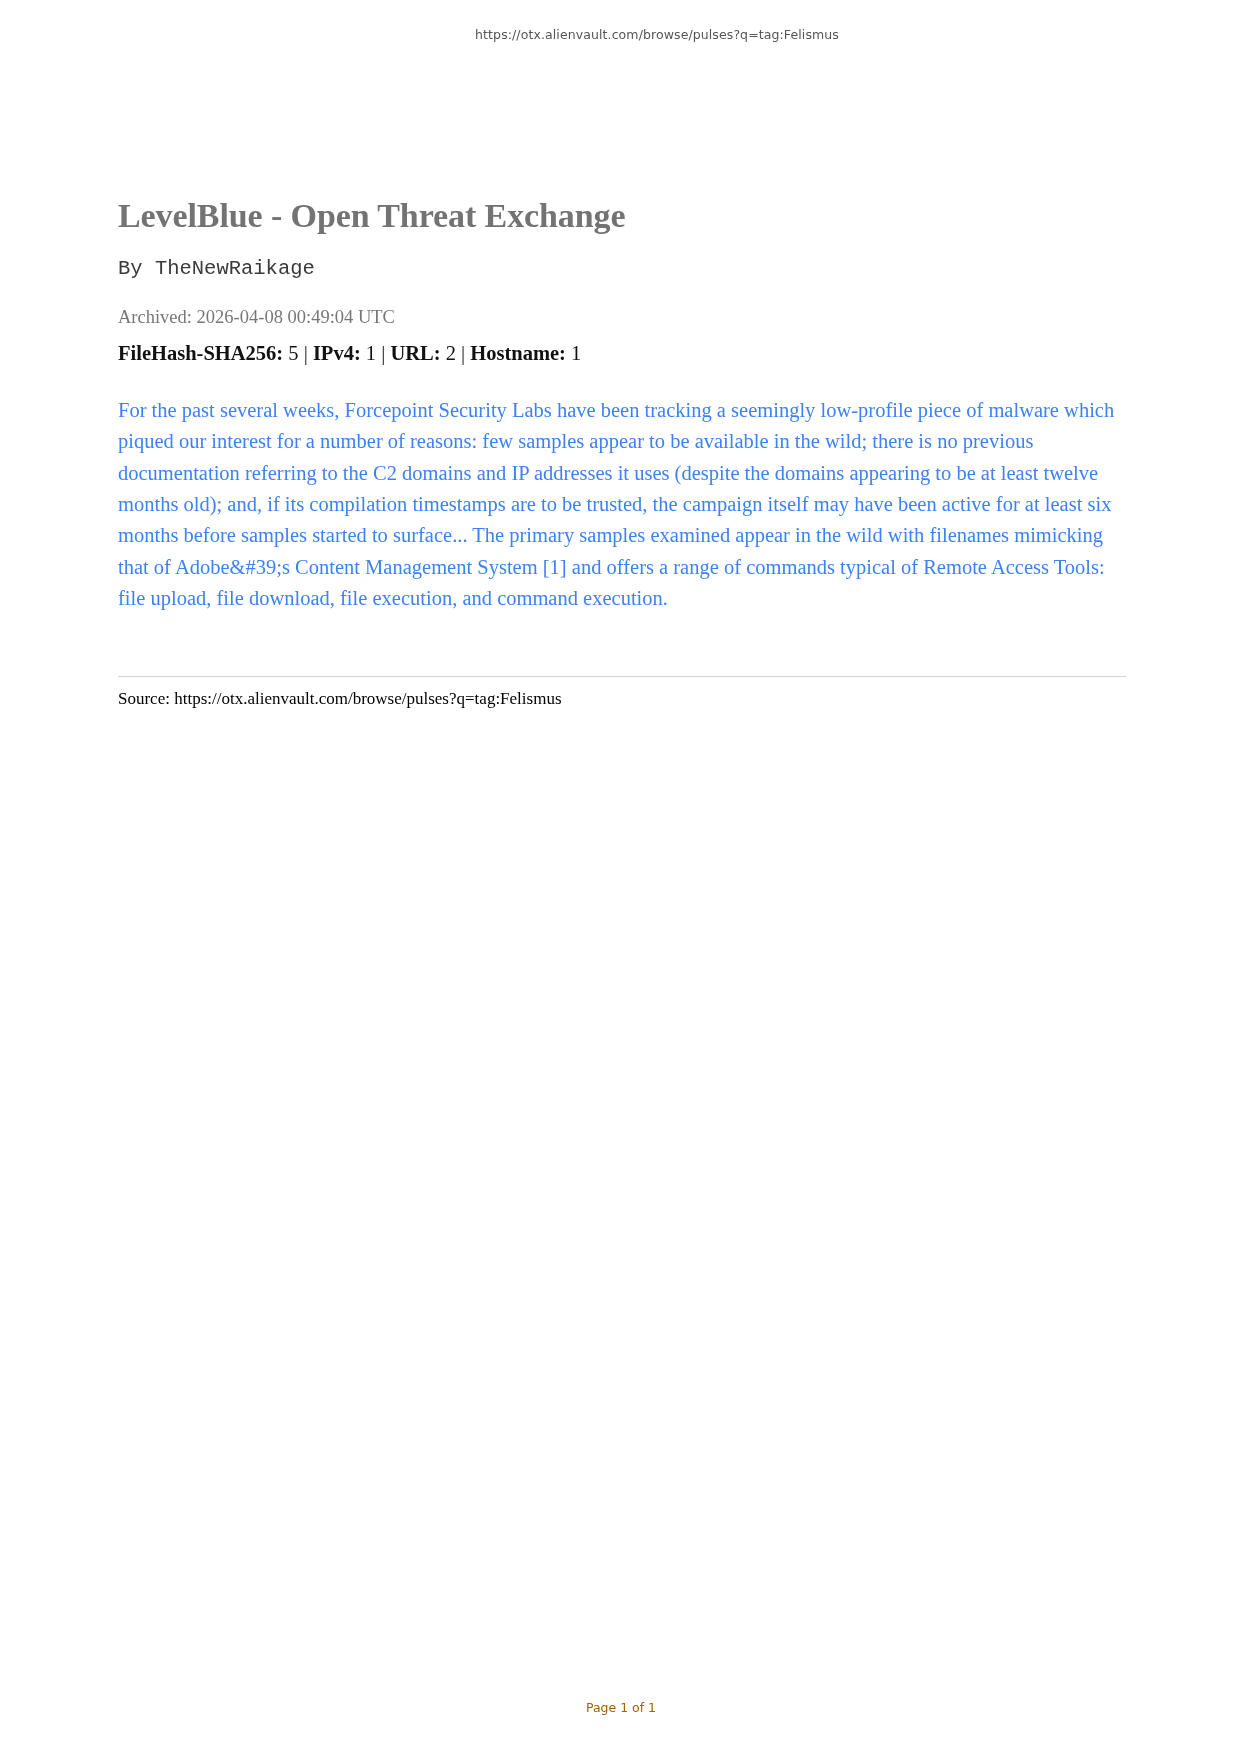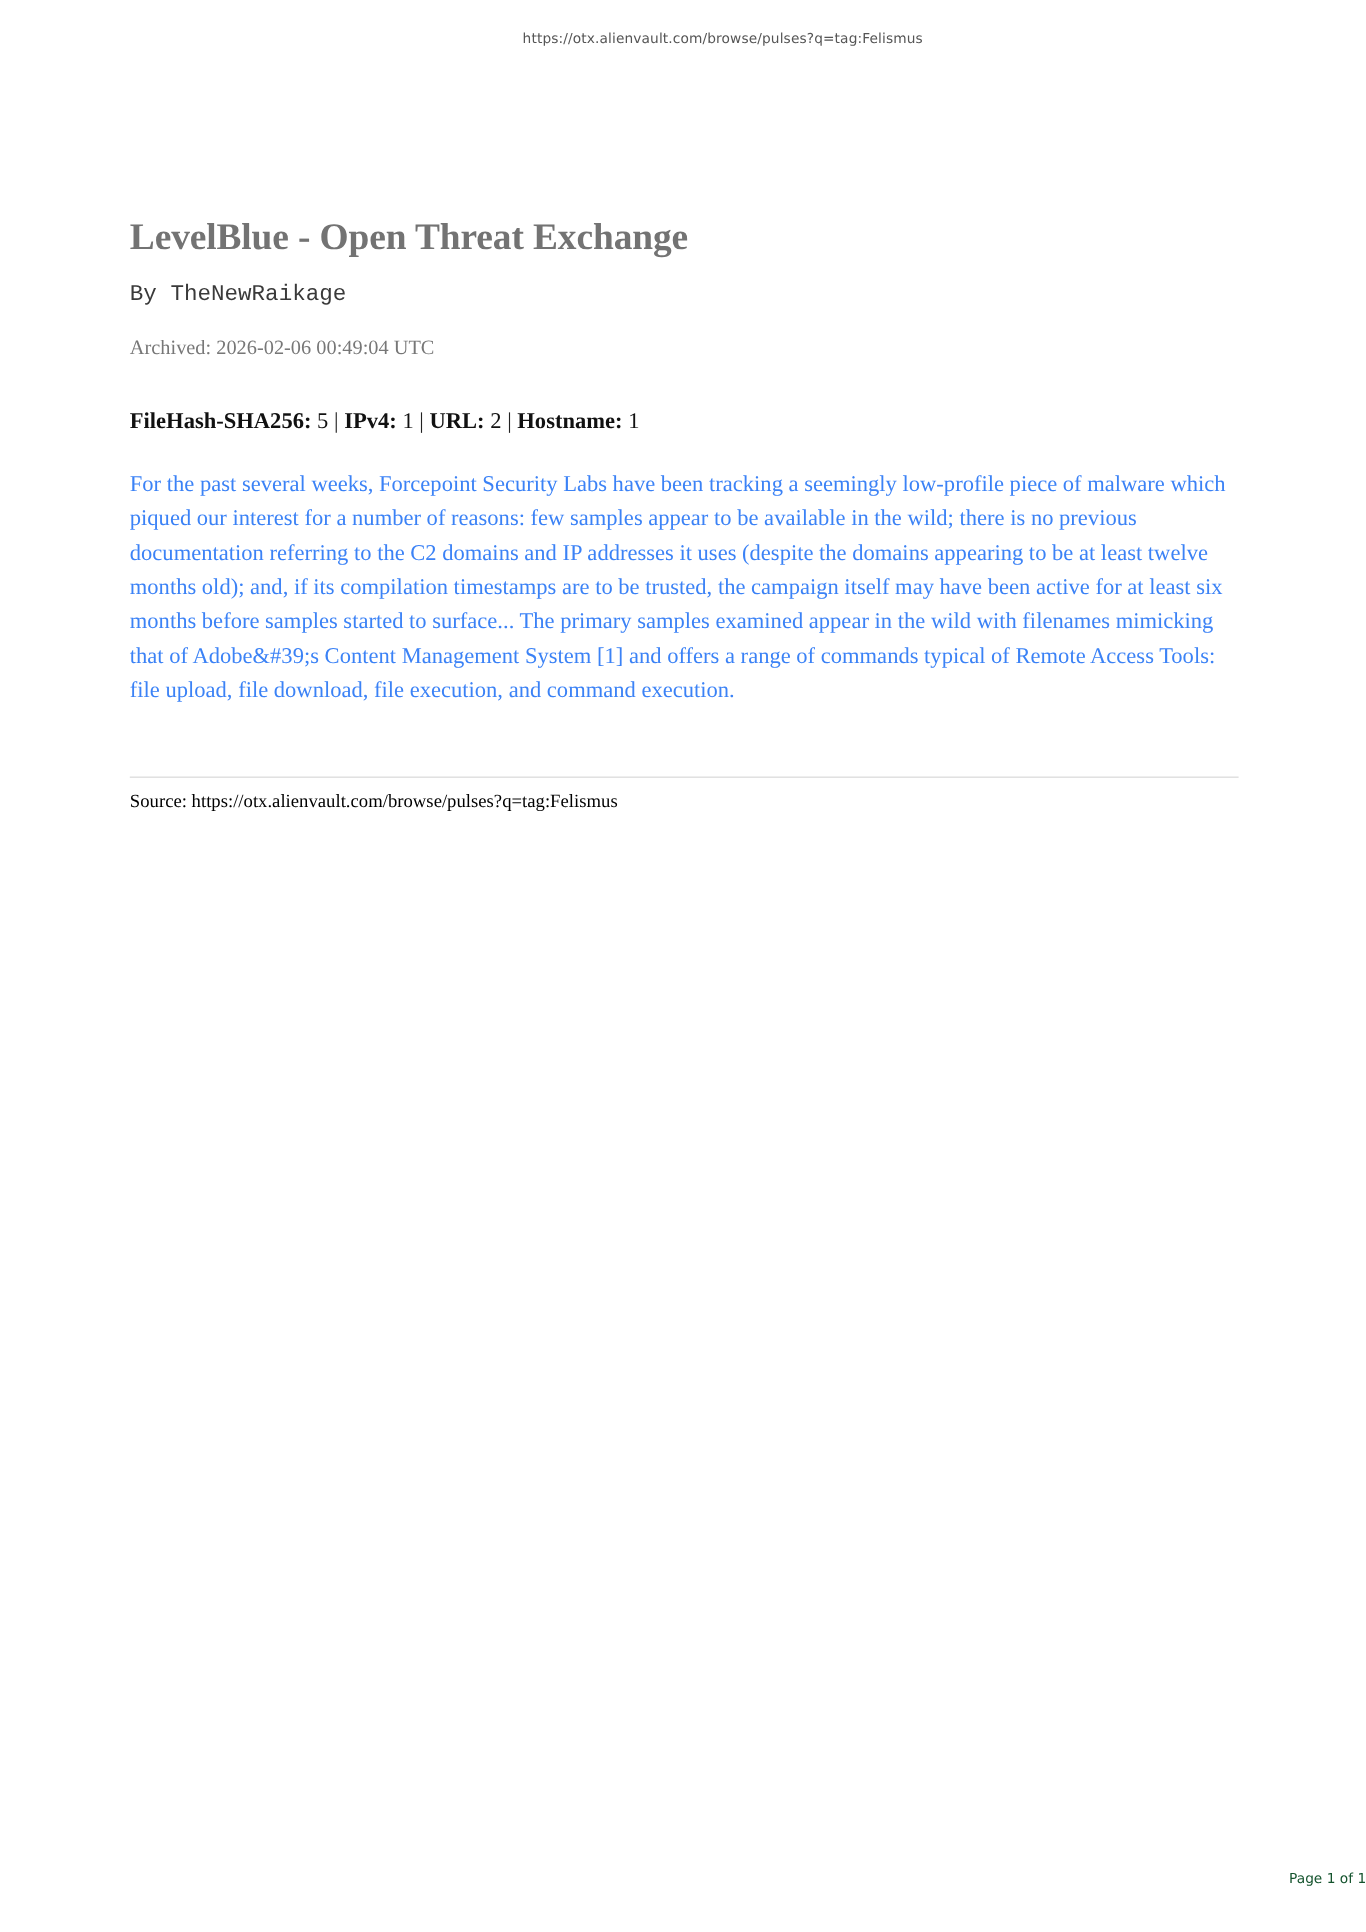--- a/index.html
+++ b/index.html
@@ -52,21 +52,21 @@
     font-size: 20.5px;
     color: #3a3a3a;
     font-family: Liberation Mono, monospace;
   }
   .archived {
     margin-top: 27px;
     font-size: 18.5px;
     color: #777777;
   }
   .counts {
-    margin-top: 44px;
+    margin-top: 14px;
     font-size: 20.5px;
     color: #111111;
   }
   .counts b {
     font-weight: bold;
   }
   .counts .sep {
     color: #222222;
   }
   .body-text {
@@ -85,40 +85,40 @@
   .source {
     margin-top: 12px;
     font-size: 17px;
     color: #000000;
   }
   .footer {
     position: absolute;
     top: 1700px;
     left: 0;
     width: 1242px;
-    text-align: right;
+    text-align: center;
     font-family: "DejaVu Sans", "Liberation Sans", sans-serif;
     font-size: 12.5px;
-    color: #14532d;
+    color: #a16207;
   }
 </style>
 </head>
 <body>
 
 <div class="page">
 
   <div class="header-url">https://otx.alienvault.com/browse/pulses?q=tag:Felismus</div>
 
   <div class="content">
 
     <h1 class="doc-title">LevelBlue - Open Threat Exchange</h1>
 
     <div class="byline">By TheNewRaikage</div>
 
-    <div class="archived">Archived: 2026-02-06 00:49:04 UTC</div>
+    <div class="archived">Archived: 2026-04-08 00:49:04 UTC</div>
 
     <div class="counts">
       <b>FileHash-SHA256:</b><span> </span><span>5</span><span class="sep"> | </span><b>IPv4:</b><span> </span><span>1</span><span class="sep"> | </span><b>URL:</b><span> </span><span>2</span><span class="sep"> | </span><b>Hostname:</b><span> </span><span>1</span>
     </div>
 
     <p class="body-text">For the past several weeks, Forcepoint Security Labs have been tracking a seemingly low-profile piece of malware which piqued our interest for a number of reasons: few samples appear to be available in the wild; there is no previous documentation referring to the C2 domains and IP addresses it uses (despite the domains appearing to be at least twelve months old); and, if its compilation timestamps are to be trusted, the campaign itself may have been active for at least six months before samples started to surface... The primary samples examined appear in the wild with filenames mimicking that of Adobe&amp;#39;s Content Management System [1] and offers a range of commands typical of Remote Access Tools: file upload, file download, file execution, and command execution.</p>
 
     <hr class="divider">
 
     <div class="source">Source: https://otx.alienvault.com/browse/pulses?q=tag:Felismus</div>

